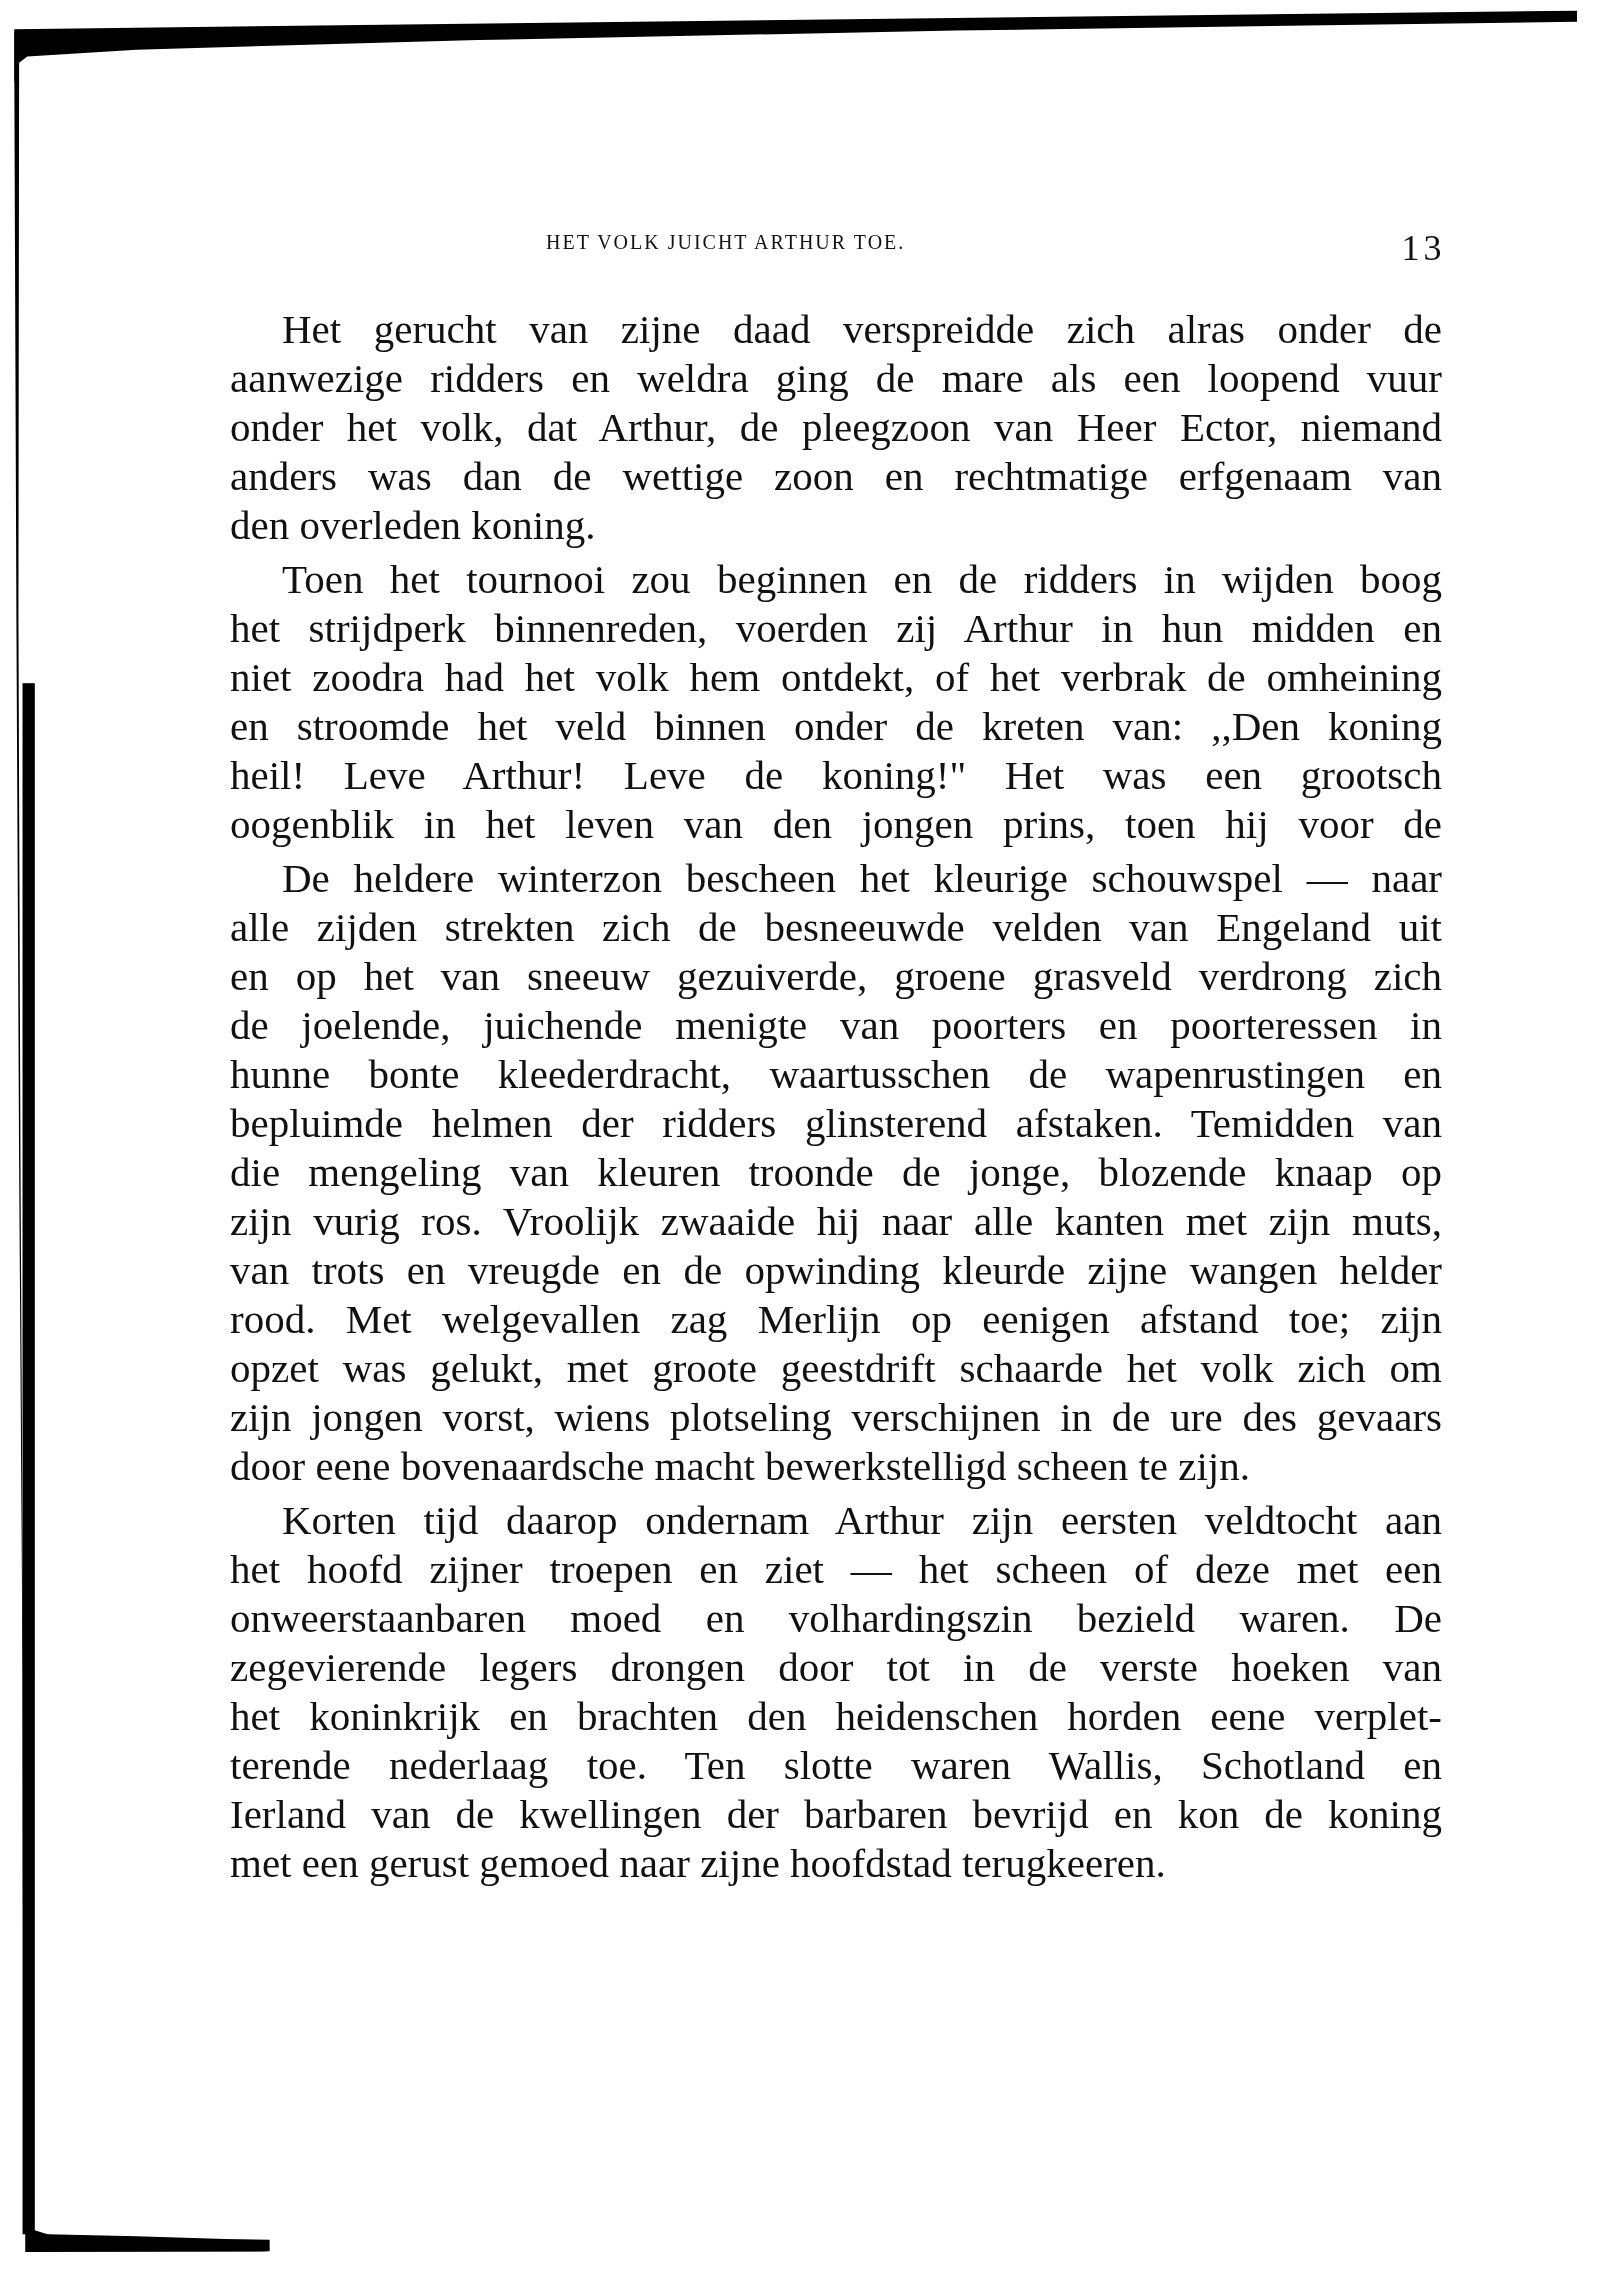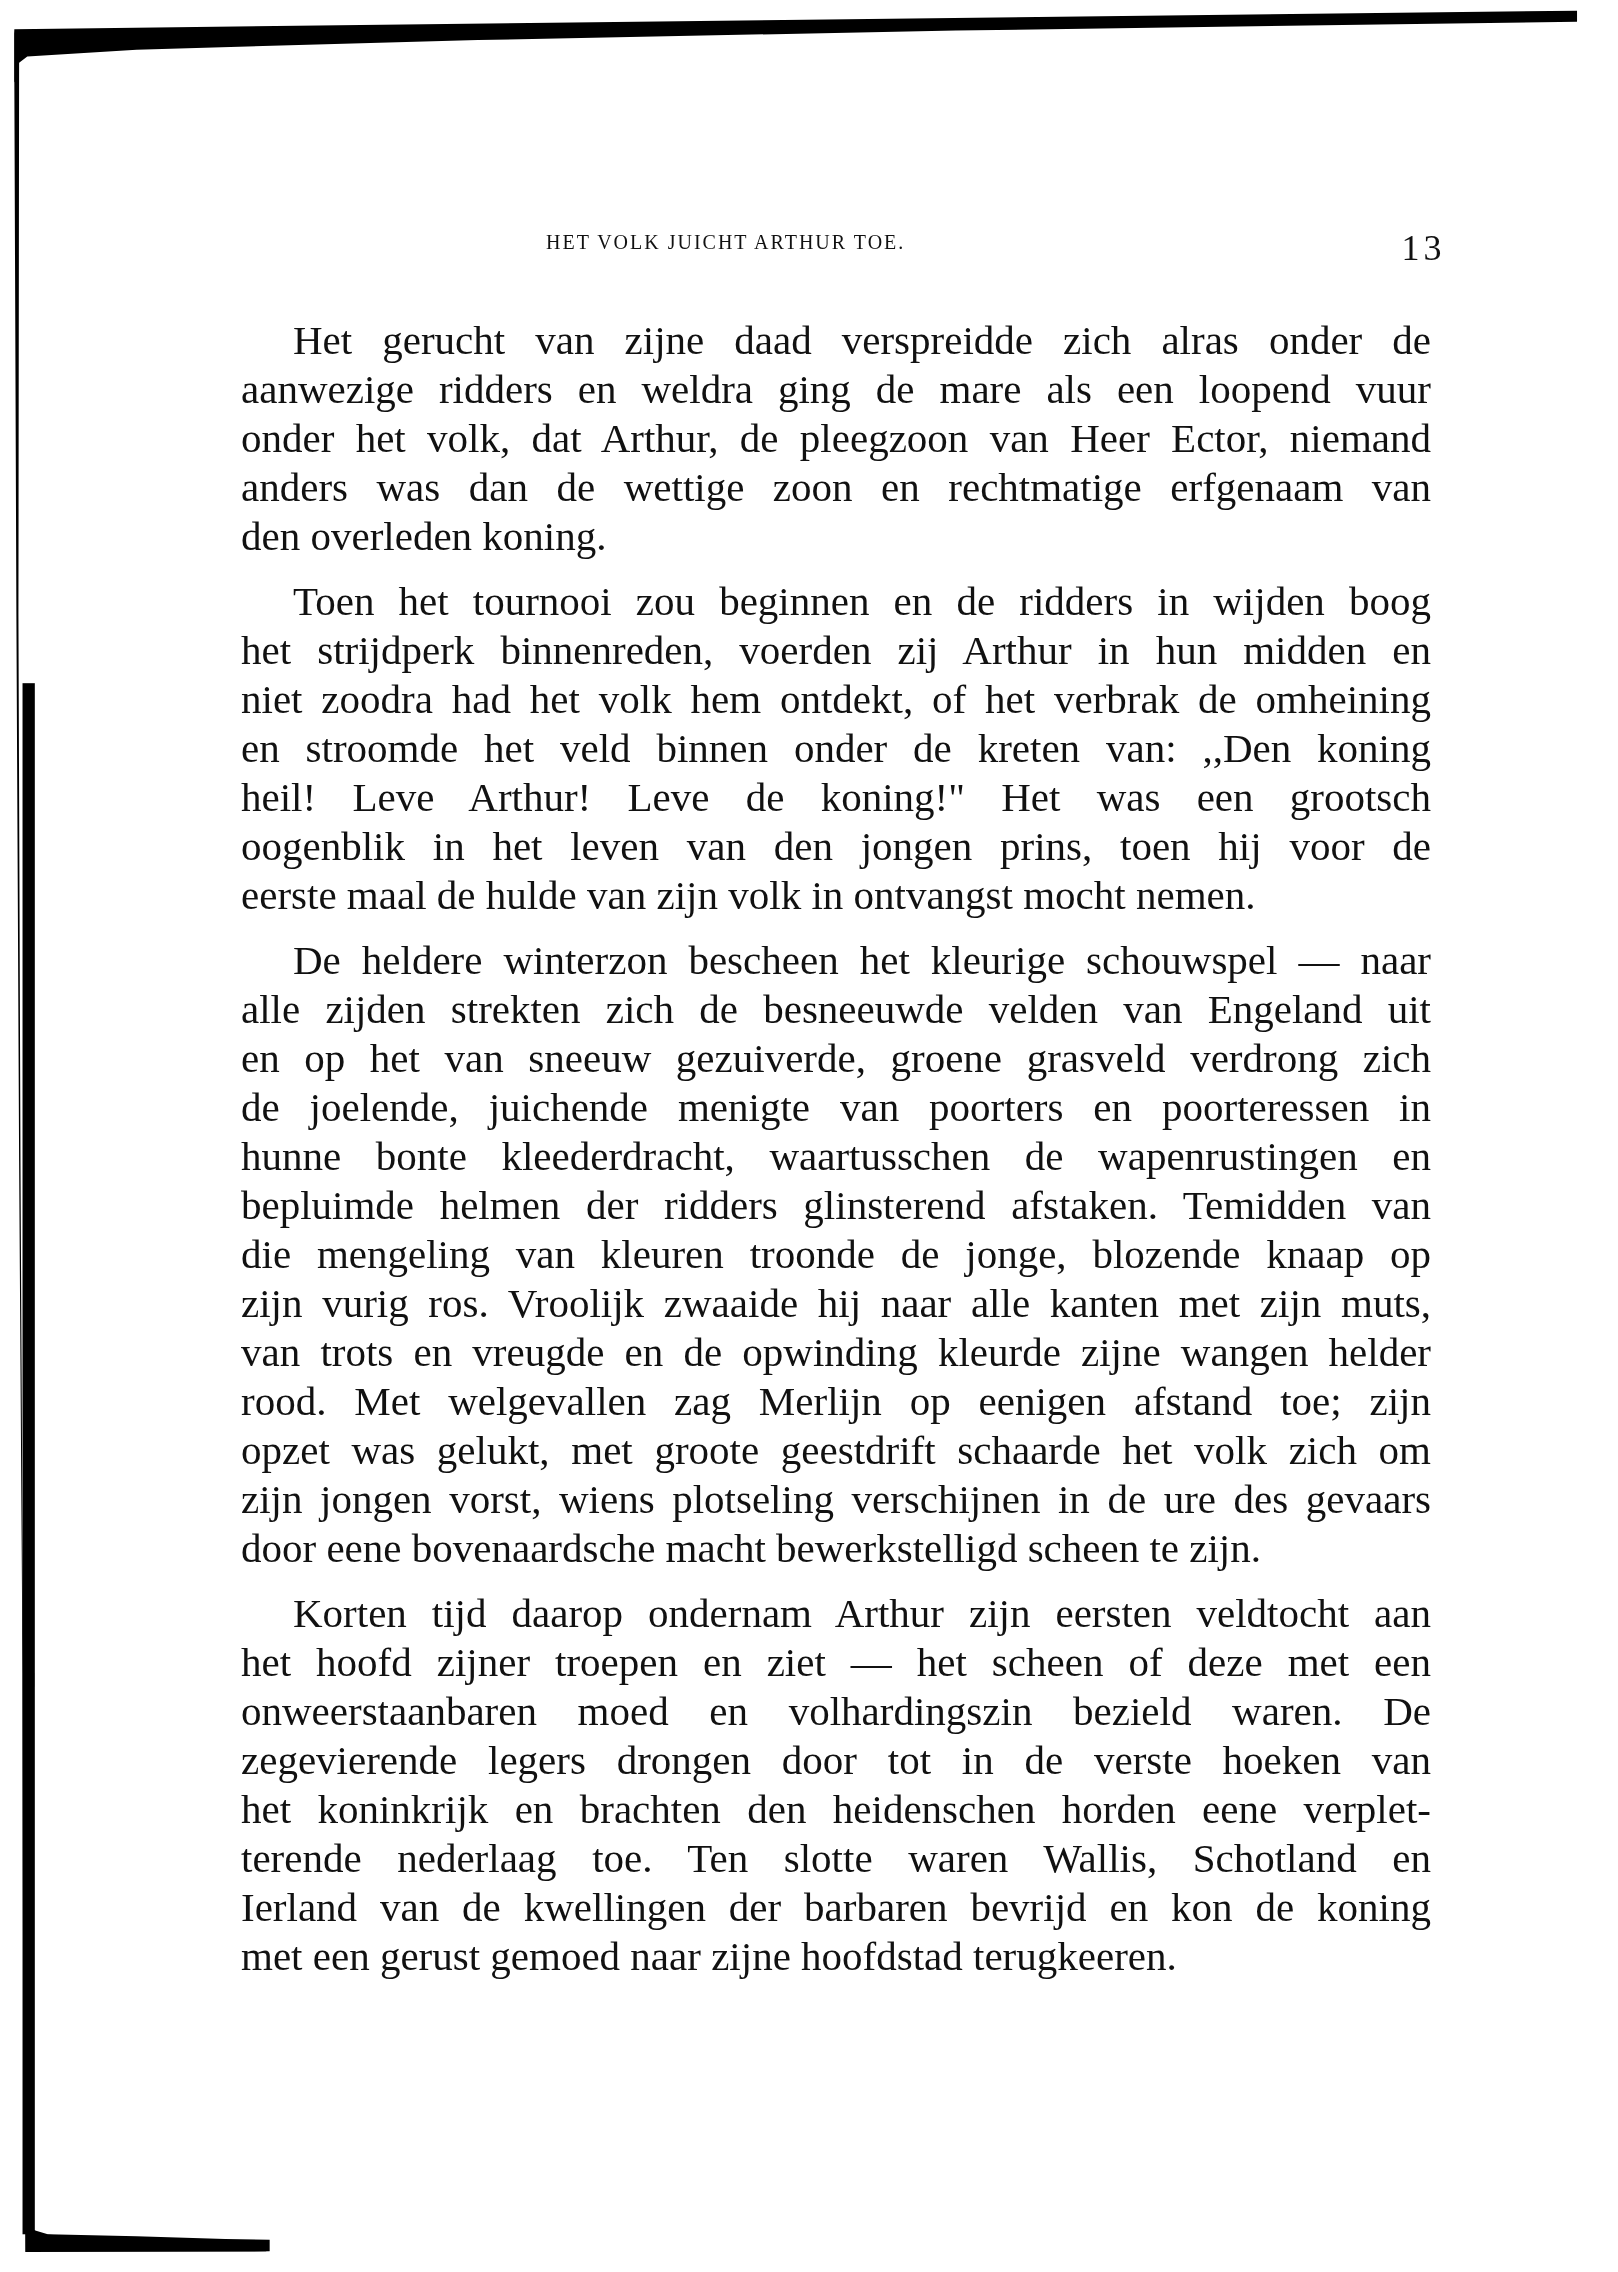--- a/index.html
+++ b/index.html
@@ -18,21 +18,21 @@
     font-size: 20px; letter-spacing: 2px;
   }
   .page-number {
     position: absolute; right: 1.4px; top: -4.1px;
     font-size: 36px; letter-spacing: 4.1px; text-align: center;
   }
   .body-text {
     position: absolute; top: 300px; left: 0; width: 1222px;
     font-size: 41px; line-height: 49px;
   }
-  .para { margin: 16px; text-align: justify; text-align-last: left; }
+  .para { margin: 5px; text-align: justify; text-align-last: left; }
   .line { display: block; text-align: justify; text-align-last: justify; white-space: nowrap; height: 49px; }
   .line.last { text-align-last: left; }
   .line.indent { padding-left: 52px; }
 </style>
 </head>
 <body>
 
 <svg class="scan-border" width="1618" height="2273" viewBox="0 0 2370 3328" xmlns="http://www.w3.org/2000/svg">
 
   <polygon fill="#000000" points="21,42 2310,15 2310,31 2100,34 1400,44 700,58 200,72 40,82 27,92 27,110 21,120"></polygon>
@@ -56,21 +56,20 @@
         <span class="line">anders was dan de wettige zoon en rechtmatige erfgenaam van</span>
         <span class="line last">den overleden koning.</span>
       </div>
       <div class="para">
         <span class="line indent">Toen het tournooi zou beginnen en de ridders in wijden boog</span>
         <span class="line">het strijdperk binnenreden, voerden zij Arthur in hun midden en</span>
         <span class="line">niet zoodra had het volk hem ontdekt, of het verbrak de omheining</span>
         <span class="line">en stroomde het veld binnen onder de kreten van: ,,Den koning</span>
         <span class="line">heil! Leve Arthur! Leve de koning!" Het was een grootsch</span>
         <span class="line">oogenblik in het leven van den jongen prins, toen hij voor de</span>
-        <span class="line last">eerste maal de hulde van zijn volk in ontvangst mocht nemen.</span>
       </div>
       <div class="para">
         <span class="line indent">De heldere winterzon bescheen het kleurige schouwspel — naar</span>
         <span class="line">alle zijden strekten zich de besneeuwde velden van Engeland uit</span>
         <span class="line">en op het van sneeuw gezuiverde, groene grasveld verdrong zich</span>
         <span class="line">de joelende, juichende menigte van poorters en poorteressen in</span>
         <span class="line">hunne bonte kleederdracht, waartusschen de wapenrustingen en</span>
         <span class="line">bepluimde helmen der ridders glinsterend afstaken. Temidden van</span>
         <span class="line">die mengeling van kleuren troonde de jonge, blozende knaap op</span>
         <span class="line">zijn vurig ros. Vroolijk zwaaide hij naar alle kanten met zijn muts,</span>

